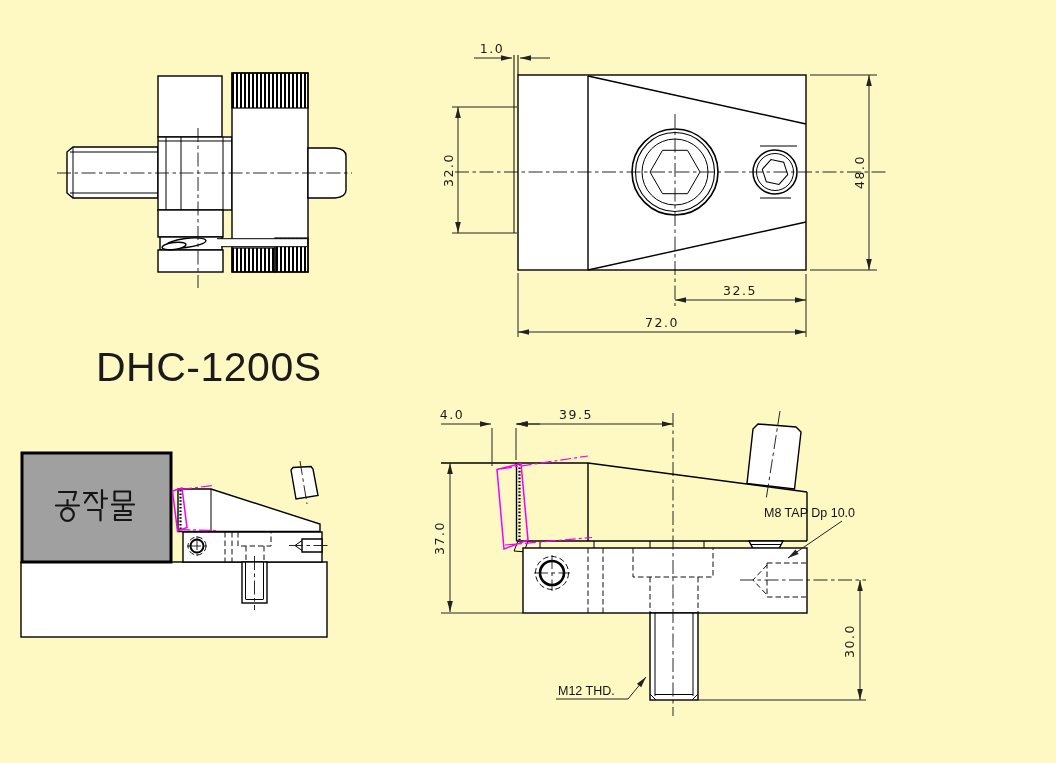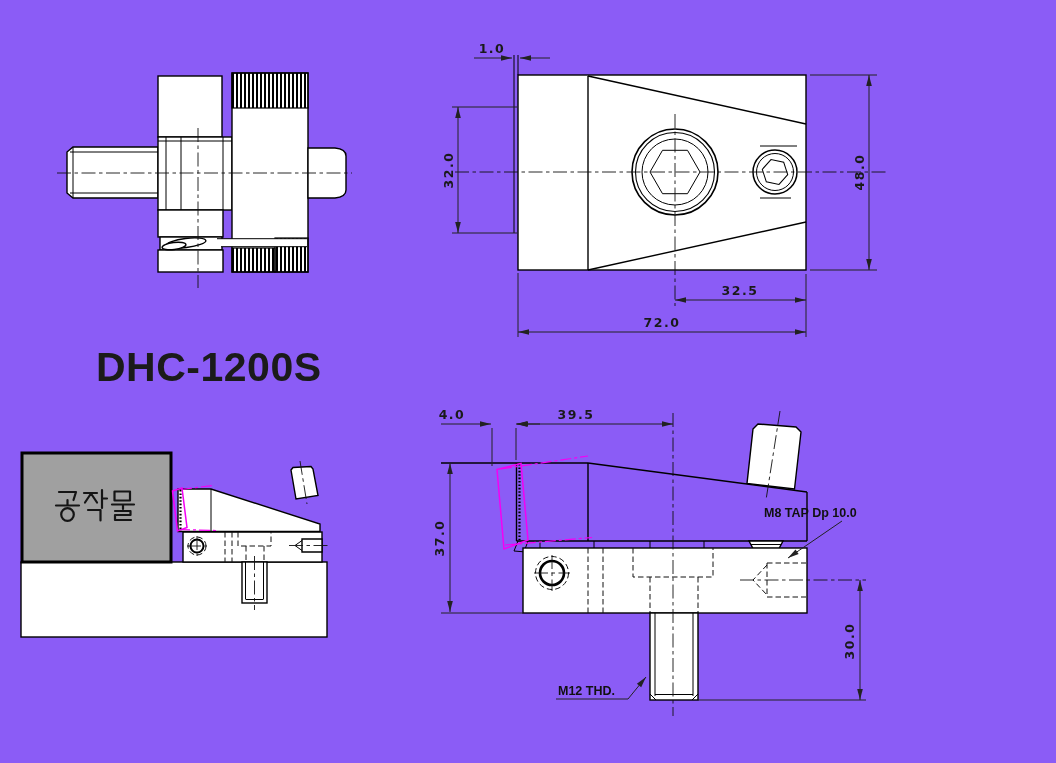--- a/index.html
+++ b/index.html
@@ -1,16 +1,16 @@
 <!DOCTYPE html>
 <html><head>
 <meta charset="utf-8">
 <style>
   html,body{margin:0;padding:0;background:#fff;}
-  .page{position:relative;width:1056px;height:763px;background:#8b5cf6;overflow:hidden;font-weight:bold;}
+  .page{position:relative;width:1056px;height:763px;background:#fef9c3;overflow:hidden;}
   svg{display:block;}
   .wf{fill:#fff;stroke:#000;stroke-width:1.4;}
   .kn{fill:url(#knurl);stroke:#000;stroke-width:1.2;}
   .ln{stroke:#000;stroke-width:1.4;fill:none;}
   .tn{stroke:#000;stroke-width:1;fill:none;}
   .dm{stroke:#222;stroke-width:1;fill:none;}
   .cl{stroke:#111;stroke-width:.9;fill:none;stroke-dasharray:14 3.5 3.5 3.5;}
   .hd{stroke:#111;stroke-width:1;fill:none;stroke-dasharray:5.5 3;}
   .dt{stroke:#000;stroke-width:2.2;stroke-dasharray:1.6 1.8;fill:none;}
   .mg{stroke:#f400f4;stroke-width:1.5;fill:none;}

